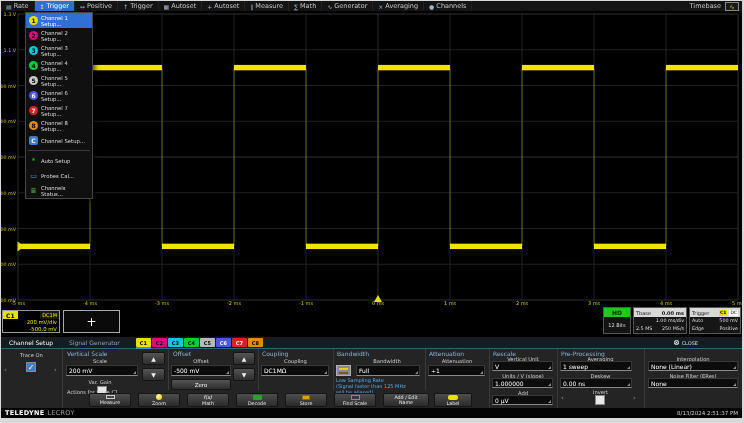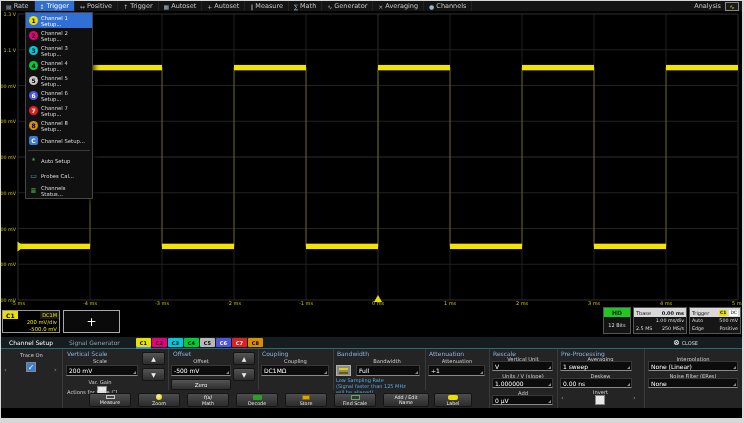--- a/index.html
+++ b/index.html
@@ -132,21 +132,21 @@
         <div class="mb-item">
           <span class="mb-ic">×</span>
           <span>Averaging</span>
         </div>
         <div class="mb-item">
           <span class="mb-ic">●</span>
           <span>Channels</span>
         </div>
         <div class="mb-spacer"></div>
         <div class="autoset">
-          <span>Analysis</span>
+          <span>Timebase</span>
         </div>
         <div class="autoset-ic">∿</div>
       </div>
 
     <svg id="display" width="741" height="300" style="position:absolute;left:0;top:11px">
         <g>
           <line x1="17" y1="2" x2="17" y2="288" stroke="#2e2e2e" stroke-width="1"></line>
           <line x1="89" y1="2" x2="89" y2="288" stroke="#212121" stroke-width="1"></line>
           <line x1="161" y1="2" x2="161" y2="288" stroke="#212121" stroke-width="1"></line>
           <line x1="233" y1="2" x2="233" y2="288" stroke="#212121" stroke-width="1"></line>
@@ -444,14 +444,19 @@
             <div class="action-btn" style="left: 235px; width: 42px; top: 44px;"><span class="ic ic-decode"></span><span>Decode</span></div>
             <div class="action-btn" style="left: 284px; width: 42px; top: 44px;"><span class="ic ic-store"></span><span>Store</span></div>
             <div class="action-btn" style="left: 333px; width: 42px; top: 44px;"><span class="ic ic-findscale"></span><span>Find Scale</span></div>
             <div class="action-btn" style="left: 382px; width: 46px; top: 44px;"><span>Add / Edit
 Name</span></div>
             <div class="action-btn" style="left: 433px; width: 38px; top: 44px;"><span class="ic ic-label"></span><span>Label</span></div>
           </div>
       </div>
     </div>
 
+    <div class="statusbar">
+      <span class="brand-b">TELEDYNE</span>
+      <span class="brand-l">LECROY</span>
+      <span class="sb-time">8/13/2024 2:51:37 PM</span>
+    </div>
   </div>
 </div>
 
 </body></html>

